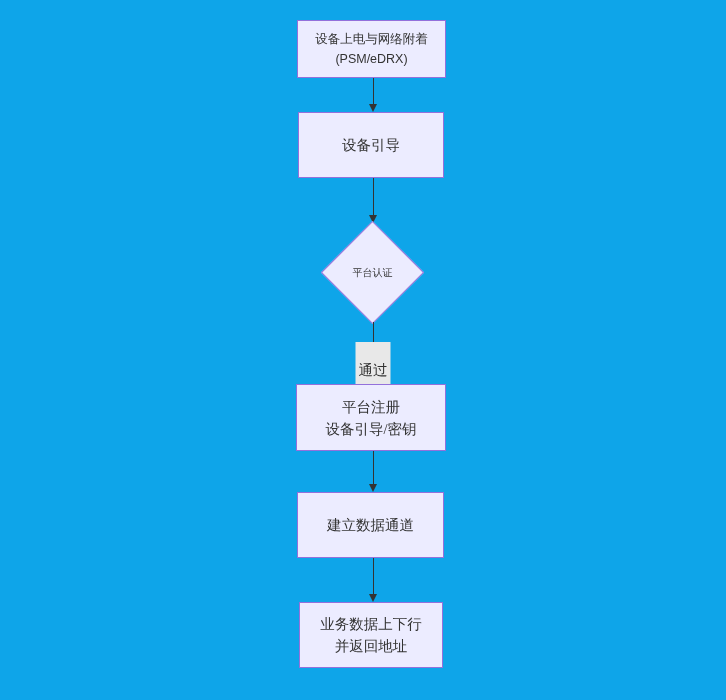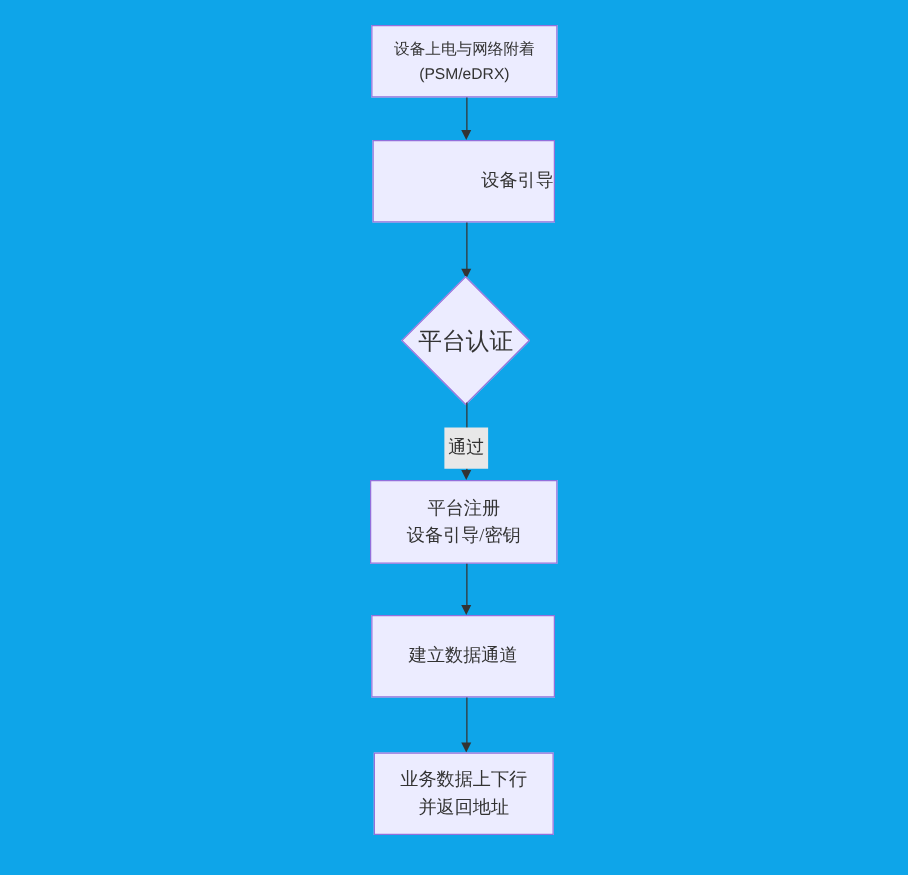--- a/index.html
+++ b/index.html
@@ -53,21 +53,21 @@
   }
   .diamond-label {
     position: absolute;
     left: -20px;
     right: -20px;
     top: 0;
     bottom: 0;
     display: flex;
     align-items: center;
     justify-content: center;
-    font-size: 19px;
+    font-size: 10px;
     color: var(--text);
   }
   .edge {
     position: absolute;
     width: 10px;
     transform: translateX(-5px);
   }
   .edge .shaft {
     position: absolute;
     left: 50%;
@@ -84,42 +84,42 @@
     width: 0;
     height: 0;
     border-left: 4.5px solid transparent;
     border-right: 4.5px solid transparent;
     border-top: 8px solid var(--arrow);
   }
   .edge-label {
     position: absolute;
     transform: translateX(-50%);
     background: var(--edge-label-bg);
-    padding: 6px 3px;
+    padding: 18px 3px;
     font-size: 14.5px;
     line-height: 21px;
     color: var(--text);
   }
 </style>
 </head>
 <body>
 
 <div class="canvas">
 
   <div class="node small" style="left:297px; top:20px; width:149px; height:58px;">
     <div class="line">设备上电与网络附着</div>
     <div class="line">(PSM/eDRX)</div>
   </div>
 
   <div class="edge" style="left:373px; top:78px; height:34px;">
     <div class="shaft"></div>
     <div class="head"></div>
   </div>
 
-  <div class="node" style="left:298px; top:112px; width:146px; height:66px;align-items:flex-end;">
+  <div class="node" style="left:298px; top:112px; width:146px; height:66px;">
     <div class="line">设备引导</div>
   </div>
 
   <div class="edge" style="left:373px; top:178px; height:45px;">
     <div class="shaft"></div>
     <div class="head"></div>
   </div>
 
   <div class="diamond-wrap">
     <div class="diamond-shape"></div>

